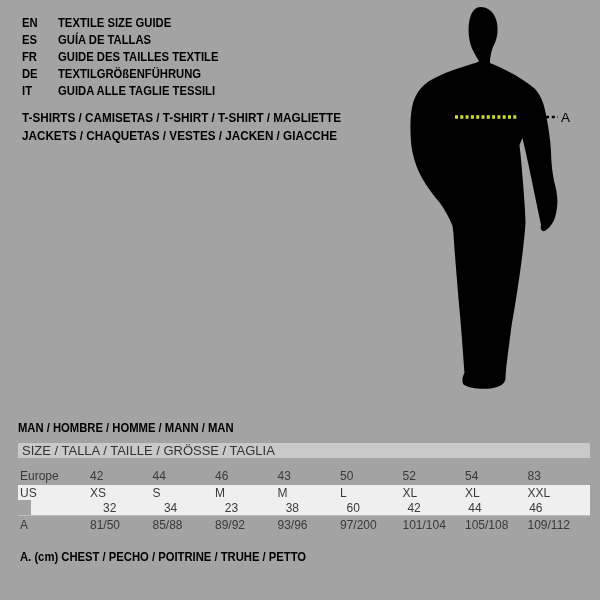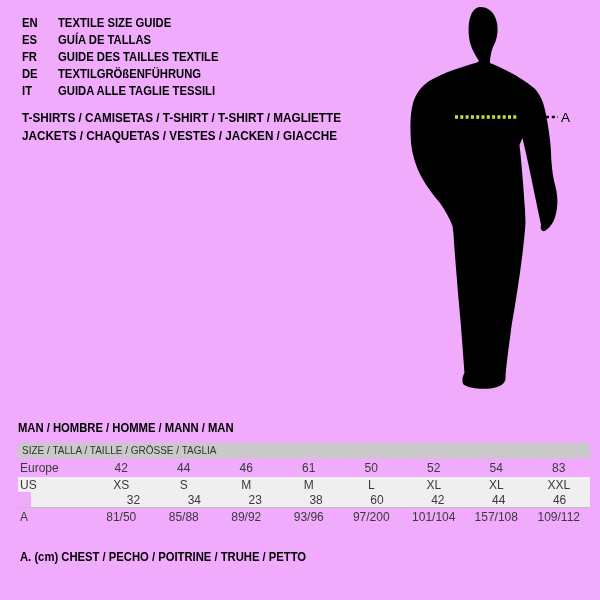--- a/index.html
+++ b/index.html
@@ -1,21 +1,21 @@
 <!DOCTYPE html>
 <html><head>
 <meta charset="utf-8">
 <style>
   * { margin: 0; padding: 0; box-sizing: border-box; }
   html, body { background: #ffffff; }
   .canvas {
     position: relative;
     width: 600px;
     height: 600px;
-    background: #f0abfc;
+    background: #a3a3a3;
     font-family: "Liberation Sans", sans-serif;
     color: #000;
     overflow: hidden;
     text-decoration: underline;
   }
   .condense { transform: scaleX(0.9); transform-origin: 0 0; white-space: nowrap; }
 
   
   .lang-block { position: absolute; left: 22px; top: 15px; }
   .lang-row { display: flex; line-height: 17px; font-size: 12.5px; font-weight: bold; }
@@ -28,28 +28,28 @@
   
   .figure-area { position: absolute; left: 395px; top: 0; width: 180px; height: 400px; }
   .figure-area svg { display: block; width: 180px; height: 400px; }
   .measure-a-text { font-family: "Liberation Sans", sans-serif; font-size: 13.5px; fill: #000; }
 
   
   .section-title { position: absolute; left: 18px; top: 421px; font-size: 12.5px; font-weight: bold; }
 
   
   .size-table { position: absolute; left: 18px; top: 443px; width: 572px; font-size: 12px; color: #3a3a3a; }
-  .table-header { height: 15px; line-height: 15px; padding-left: 4px; font-size: 10px; color: #333; }
+  .table-header { height: 15px; line-height: 15px; padding-left: 4px; font-size: 13px; color: #333; }
   .table-row { display: flex; align-items: center; }
-  .row-europe { height: 19px; }
+  .row-europe { height: 19px; margin-top: 8px; }
   .row-us { height: 15px; }
   .row-num { height: 15px; margin-left: 13px; }
   .row-a { height: 18px; border-top: 1px solid #bfbfbf; }
   .row-label { width: 72px; flex: 0 0 72px; padding-left: 2px; text-align: left; }
-  .cell { flex: 1 1 0; text-align: center; }
+  .cell { flex: 1 1 0; text-align: left; }
 
   
   .footnote { position: absolute; left: 20px; top: 550px; font-size: 12.5px; font-weight: bold; }
 </style>
 </head>
 <body>
 
 <div class="canvas">
 
   <div class="lang-block condense">
@@ -127,21 +127,21 @@
   <div class="section-title condense">MAN / HOMBRE / HOMME / MANN / MAN</div>
 
   <div class="size-table">
     <div class="table-header" style="background-color: rgb(201, 201, 201);">SIZE / TALLA / TAILLE / GRÖSSE / TAGLIA</div>
 
     <div class="table-row row-europe">
       <span class="row-label">Europe</span>
       <span class="cell">42</span>
       <span class="cell">44</span>
       <span class="cell">46</span>
-      <span class="cell">61</span>
+      <span class="cell">43</span>
       <span class="cell">50</span>
       <span class="cell">52</span>
       <span class="cell">54</span>
       <span class="cell">83</span>
     </div>
 
     <div class="table-row row-us" style="background-color: rgb(239, 239, 239);">
       <span class="row-label">US</span>
       <span class="cell">XS</span>
       <span class="cell">S</span>
@@ -166,20 +166,20 @@
     </div>
 
     <div class="table-row row-a">
       <span class="row-label">A</span>
       <span class="cell">81/50</span>
       <span class="cell">85/88</span>
       <span class="cell">89/92</span>
       <span class="cell">93/96</span>
       <span class="cell">97/200</span>
       <span class="cell">101/104</span>
-      <span class="cell">157/108</span>
+      <span class="cell">105/108</span>
       <span class="cell">109/112</span>
     </div>
   </div>
 
   <div class="footnote condense">A. (cm) CHEST / PECHO / POITRINE / TRUHE / PETTO</div>
 
 </div>
 
 </body></html>

